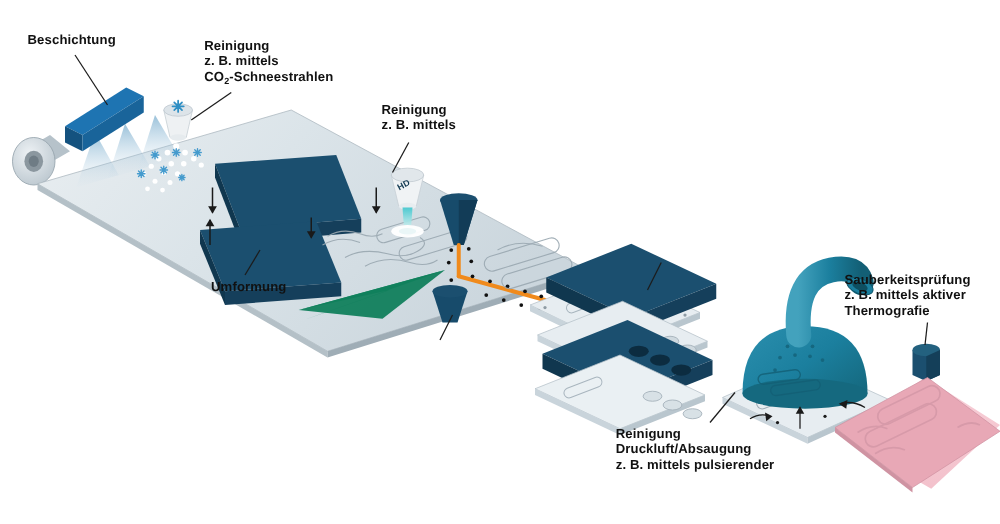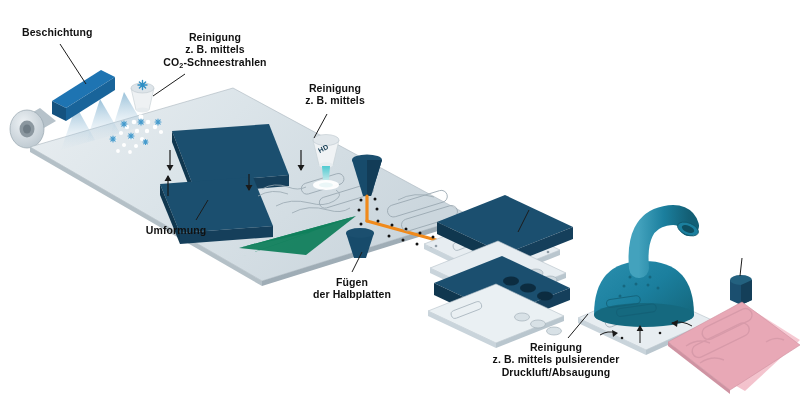--- a/index.html
+++ b/index.html
@@ -1,20 +1,20 @@
 <!DOCTYPE html>
 <html><head>
 <meta charset="utf-8">
 <style>
   html,body{margin:0;padding:0;background:#ffffff;}
   body{width:800px;height:419px;position:relative;overflow:hidden;
        font-family:"Liberation Sans","DejaVu Sans",sans-serif;color:#111;}
   #stage{position:absolute;inset:0;}
   svg.layer{position:absolute;left:0;top:0;width:800px;height:419px;overflow:visible;}
-  .lbl{position:absolute;text-align:center;line-height:1.18;white-space:nowrap;}
+  .lbl{position:absolute;line-height:1.18;white-space:nowrap;}
   .lbl .t1{font-weight:bold;font-size:10.5px;letter-spacing:.1px;}
   .lbl .t2{font-weight:bold;font-size:10.5px;letter-spacing:.1px;}
   .lbl sub{font-size:7.2px;vertical-align:baseline;position:relative;top:2px;}
   .nozlabel{position:absolute;font-size:7px;font-weight:bold;color:#123a52;
             transform:rotate(-28deg);letter-spacing:.3px;}
 </style>
 </head>
 <body>
 
 <div id="stage">
@@ -350,30 +350,31 @@
   <div class="t1">Reinigung</div>
   <div class="t2">z. B. mittels</div>
   <div class="t2"><span>CO</span><sub>2</sub><span>-Schneestrahlen</span></div>
 </div>
 
 <div class="lbl" style="left:335px;top:82px;transform:translateX(-50%);">
   <div class="t1">Reinigung</div>
   <div class="t2">z. B. mittels</div>
 </div>
 
-<div class="lbl" style="left:176px;top:224px;transform:translateX(-50%);">
+<div class="lbl" style="left:199px;top:224px;transform:translateX(-50%);">
   <div class="t1">Umformung</div>
 </div>
 
-<div class="lbl" style="left:352px;top:276px;transform:translateX(-50%);">
-  <div class="t1">Fügen</div>
-  <div class="t1">der Halbplatten</div>
-</div>
 
 
 <div class="lbl" style="left:556px;top:341px;transform:translateX(-50%);">
   <div class="t1">Reinigung</div>
+  <div class="t2">Druckluft/Absaugung</div>
   <div class="t2">z. B. mittels pulsierender</div>
-  <div class="t2">Druckluft/Absaugung</div>
-</div>
-
+</div>
+
+<div class="lbl" style="left:726px;top:218px;transform:translateX(-50%);">
+  <div class="t1">Sauberkeitsprüfung</div>
+  <div class="t2">z. B. mittels aktiver</div>
+  <div class="t2">Thermografie</div>
+</div>
 
 </div>
 
 </body></html>

